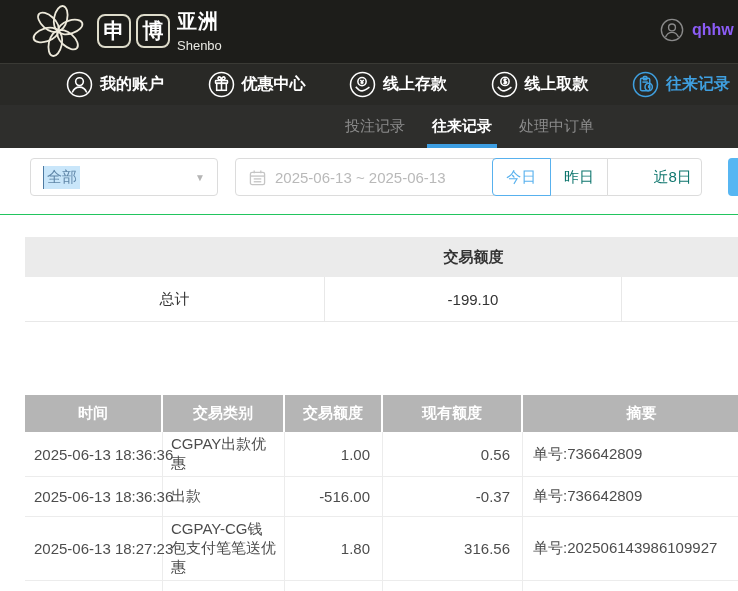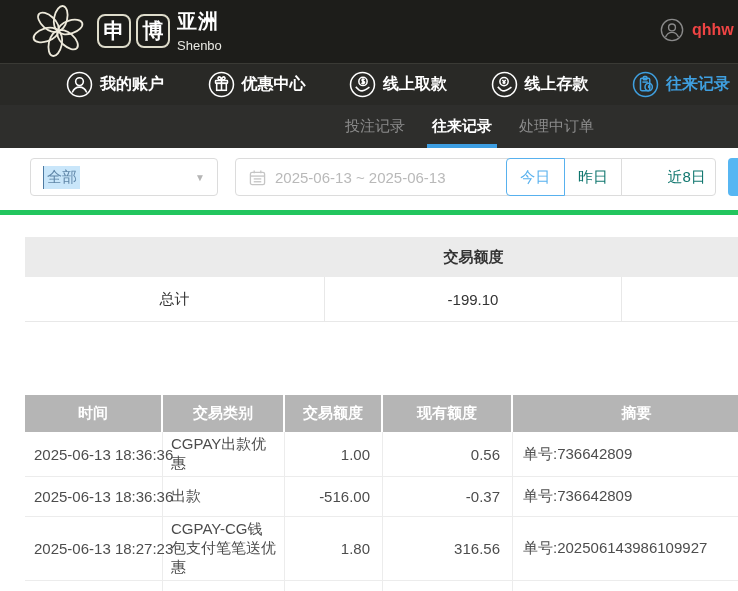--- a/index.html
+++ b/index.html
@@ -16,21 +16,21 @@
   .logo-flower { margin-right:6px; }
   .logo-box {
     width:34px; height:34px; border:2px solid #dedccb; border-radius:8px;
     color:#fff; font-size:21px; font-weight:bold;
     display:flex; align-items:center; justify-content:center; margin-left:5px;
   }
   .logo-region { margin-left:7px; color:#fff; line-height:1; }
   .logo-region .cn { font-size:20px; font-weight:bold; letter-spacing:1px; }
   .logo-region .en { font-size:13px; color:#e8e8e2; margin-top:8px; }
   .userbox { position:absolute; left:660px; top:18px; display:flex; align-items:center; gap:8px; }
-  .username { color:#ef4444; font-size:16px; font-weight:bold; white-space:nowrap; }
+  .username { color:#8b5cf6; font-size:16px; font-weight:bold; white-space:nowrap; }
 
   
   .nav {
     position:absolute; top:63px; left:0; width:738px; height:42px;
     background:#292926; border-top:1px solid #3a3a35;
     display:flex; align-items:center; justify-content:space-between;
     padding:0 8px 0 66px;
   }
   .nav-item { display:flex; align-items:center; gap:7px; color:#ffffff;
     font-size:16px; font-weight:bold; cursor:pointer; white-space:nowrap; }
@@ -44,36 +44,36 @@
     background:#2e2e2c; display:flex; padding-left:345px; gap:27px;
   }
   .subtab { position:relative; display:flex; align-items:center; height:100%;
     color:#8b8b8b; font-size:15px; cursor:pointer; white-space:nowrap; }
   .subtab.active { color:#fff; font-weight:bold; }
   .subtab.active::after { content:""; position:absolute; left:-5px; right:-5px;
     bottom:0; height:4px; background:#3d9ee2; }
 
   
   .filters { position:absolute; top:148px; left:0; width:738px; height:67px;
-    background:#fff; border-bottom:5px solid #22c55e; }
+    background:#fff; border-bottom:1px solid #22c55e; }
   .dropdown {
     position:absolute; left:30px; top:10px; width:188px; height:38px;
     border:1px solid #dcdcdc; border-radius:4px; background:#fff;
     display:flex; align-items:center; padding:0 12px; cursor:pointer;
   }
   .dropdown-value { background:#c9e6fa; color:#5f86a8; font-size:15px;
     padding:2px 3px; border-left:1px solid #4d7aa2; }
   .chevron { margin-left:auto; color:#b5b5b5; font-size:10px; }
   .datebox {
     position:absolute; left:235px; top:10px; width:286px; height:38px;
     border:1px solid #dcdcdc; border-radius:4px; background:#fff;
     display:flex; align-items:center; gap:9px; padding:0 13px;
     color:#b9b9b9; font-size:15px; cursor:pointer; white-space:nowrap;
   }
-  .btngroup { position:absolute; left:506px; top:10px; width:210px; height:38px; display:flex; }
+  .btngroup { position:absolute; left:492px; top:10px; width:210px; height:38px; display:flex; }
   .qbtn {
     flex:1; border:1px solid #dcdcdc; background:#fff; color:#0f766e;
     font-size:15px; display:flex; align-items:center; justify-content:center;
     cursor:pointer; margin-left:-1px;
   }
   .qbtn:first-child { border-radius:4px 0 0 4px; margin-left:0; }
   .qbtn:last-child { border-radius:0 4px 4px 0;padding-left:36px; }
   .qbtn.active { border-color:#58b1ee; color:#58b1ee; z-index:2; }
   .search-sliver { position:absolute; left:728px; top:10px; width:16px; height:38px;
     background:#57b6f2; border-radius:4px 0 0 4px; cursor:pointer; }
@@ -95,21 +95,21 @@
   .mt-head { display:flex; height:37px; background:#b5b5b5; }
   .mt-head .cell { color:#fff; font-weight:bold; display:flex; align-items:center;
     justify-content:center; border-right:2px solid #fff; }
   .mt-head .cell:last-child { border-right:none; }
   .mt-row { display:flex; min-height:40px; border-bottom:1px solid #ececec; background:#fff; }
   .mt-row .cell { display:flex; align-items:center; border-right:1px solid #ececec; padding:3px 8px; }
   .mt-row .cell:last-child { border-right:none; }
   .c-time { width:138px; }
   .c-type { width:122px; }
   .c-amount { width:98px; }
-  .c-balance { width:130px;text-align:center; }
+  .c-balance { width:140px;text-align:center; }
   .c-memo { flex:1; }
   .mt-row .c-time { padding-left:9px; white-space:nowrap; }
   .mt-row .c-amount, .mt-row .c-balance { justify-content:flex-end; padding-right:12px; }
   .mt-row .c-memo { padding-left:10px; white-space:nowrap; }
 </style>
 </head>
 <body>
 
 <div class="topbar">
   <div class="logo">
@@ -164,37 +164,37 @@
         <line x1="14" y1="9.8" x2="14" y2="20"></line>
         <path d="M14 9.6c-2.8 0-4.4-1.4-3.4-2.8s3.4-.4 3.4 2.8zm0 0c2.8 0 4.4-1.4 3.4-2.8s-3.4-.4-3.4 2.8z"></path>
       </svg>
     </span>
     <span>优惠中心</span>
   </div>
   <div class="nav-item">
     <span>
       <svg width="27" height="27" viewBox="0 0 28 28" fill="none" stroke-width="1.6">
         <circle cx="14" cy="14" r="12.4"></circle>
+        <circle cx="13.5" cy="11" r="4.3"></circle>
+        <path d="M11.8 9.2l1.7 2.2 1.7-2.2M13.5 11.4v2.3M11.9 12.2h3.2"></path>
+        <path d="M7 16.5l3.2 3c2.4 1.6 5.4 1.3 8-0.6l3-2.2"></path>
+      </svg>
+    </span>
+    <span>线上存款</span>
+  </div>
+  <div class="nav-item">
+    <span>
+      <svg width="27" height="27" viewBox="0 0 28 28" fill="none" stroke-width="1.6">
+        <circle cx="14" cy="14" r="12.4"></circle>
         <circle cx="14.5" cy="10.8" r="4.3"></circle>
         <path d="M16.2 9c-1.8-1-3.4.1-2.3 1.3 1.1 1.1 2.9.5 2.1 1.9-.6 1-2.3.8-3.1 0M14.5 7.6v6.4"></path>
         <path d="M7 16.5l3.2 3c2.4 1.6 5.4 1.3 8-0.6l3-2.2"></path>
       </svg>
     </span>
     <span>线上取款</span>
-  </div>
-  <div class="nav-item">
-    <span>
-      <svg width="27" height="27" viewBox="0 0 28 28" fill="none" stroke-width="1.6">
-        <circle cx="14" cy="14" r="12.4"></circle>
-        <circle cx="13.5" cy="11" r="4.3"></circle>
-        <path d="M11.8 9.2l1.7 2.2 1.7-2.2M13.5 11.4v2.3M11.9 12.2h3.2"></path>
-        <path d="M7 16.5l3.2 3c2.4 1.6 5.4 1.3 8-0.6l3-2.2"></path>
-      </svg>
-    </span>
-    <span>线上存款</span>
   </div>
   <div class="nav-item active">
     <span>
       <svg width="27" height="27" viewBox="0 0 28 28" fill="none" stroke-width="1.6">
         <circle cx="14" cy="14" r="12.4"></circle>
         <rect x="8.8" y="7.6" width="9.6" height="12.8" rx="1.4"></rect>
         <rect x="11.8" y="5.8" width="3.6" height="3.2" rx="0.8"></rect>
         <line x1="10.8" y1="11.5" x2="16.4" y2="11.5"></line>
         <circle cx="17.3" cy="16.6" r="3.8" fill="#29292
 6"></circle>

